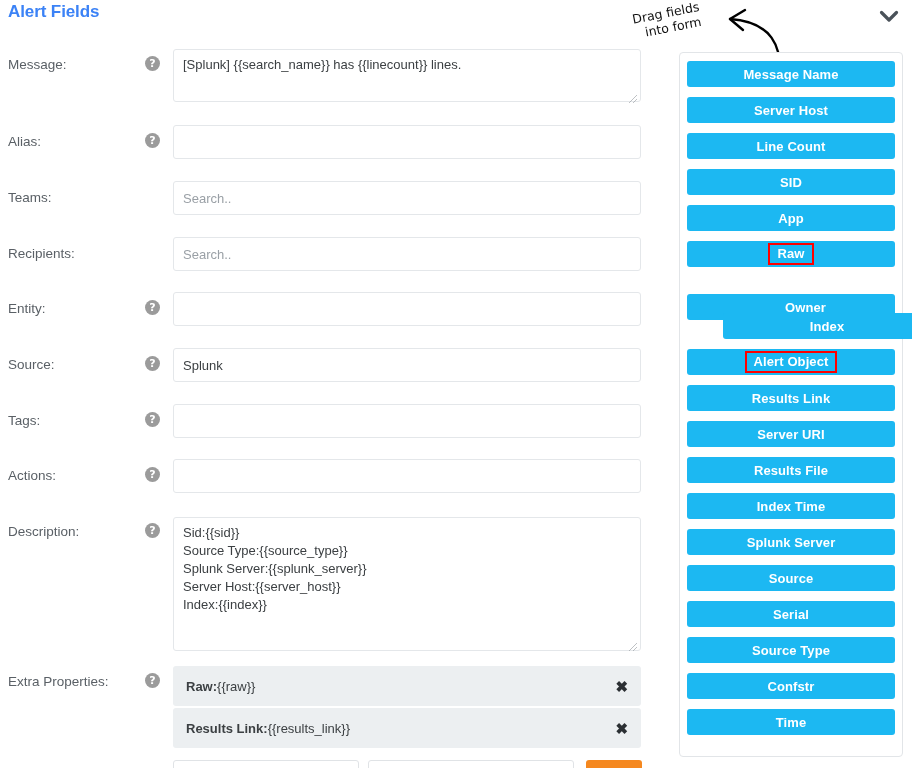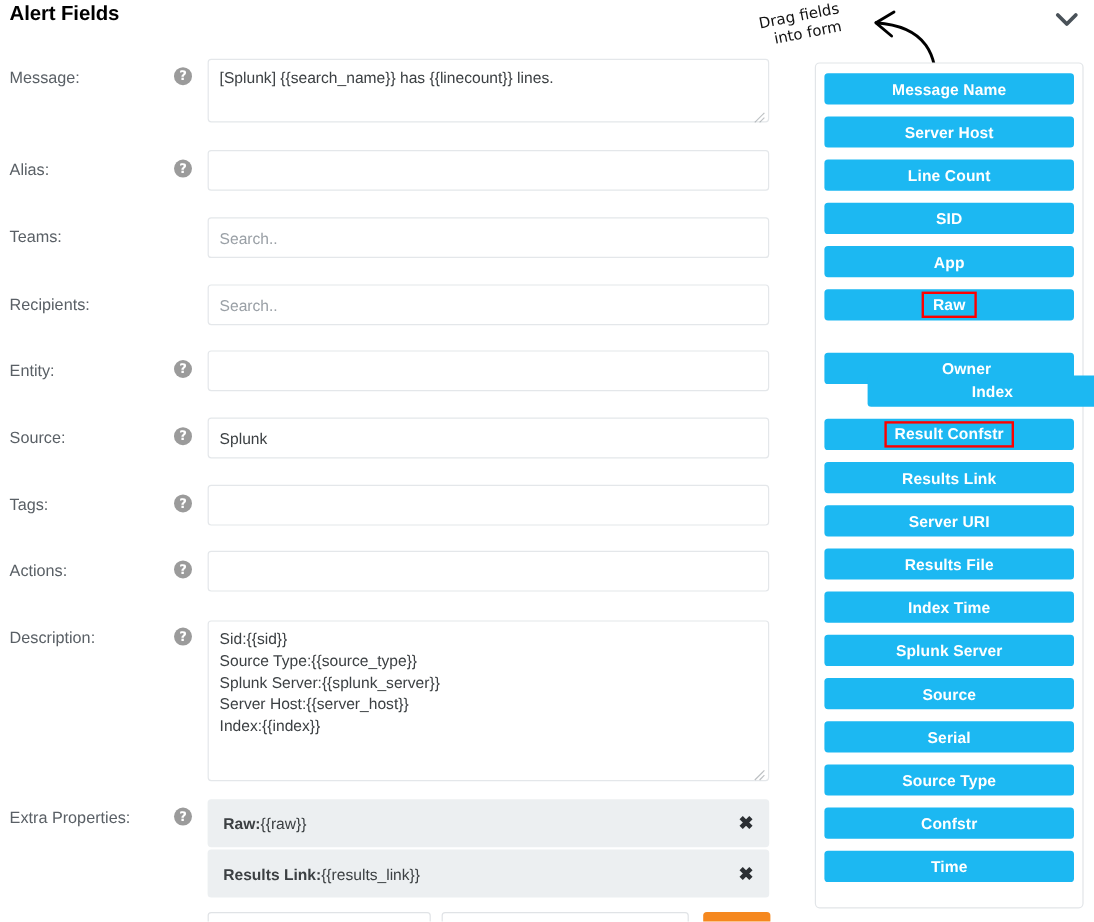--- a/index.html
+++ b/index.html
@@ -8,21 +8,21 @@
     width: 912px; height: 768px;
     background: #ffffff;
     font-family: "Liberation Sans", sans-serif;
     overflow: hidden;
   }
   #root { position: relative; width: 912px; height: 768px; }
 
   
   .page-title {
     position: absolute; left: 8px; top: 2px;
-    font-size: 17px; font-weight: bold; color: #000000;
+    font-size: 17px; font-weight: bold; color: #3b82f6;
     letter-spacing: -0.1px;
   }
   .collapse-chevron {
     position: absolute; right: 12px; top: 6px;
     width: 22px; height: 20px; cursor: pointer;
     display: flex; align-items: center; justify-content: center;
   }
 
   
   .annotation {
@@ -225,21 +225,21 @@
       <button class="field-btn" style="top: 241px;">
         <span class="hl">Raw</span>
       </button>
       <button class="field-btn" style="top: 294px; padding-left: 35px;">
         <span>Owner</span>
       </button>
       <button class="field-btn" style="top: 313px; margin-left: 36px;">
         <span>Index</span>
       </button>
       <button class="field-btn" style="top: 349px;">
-        <span class="hl">Result Confstr</span>
+        <span class="hl">Alert Object</span>
       </button>
       <button class="field-btn" style="top: 385px;">
         <span>Results Link</span>
       </button>
       <button class="field-btn" style="top: 421px;">
         <span>Server URI</span>
       </button>
       <button class="field-btn" style="top: 457px;">
         <span>Results File</span>
       </button>

